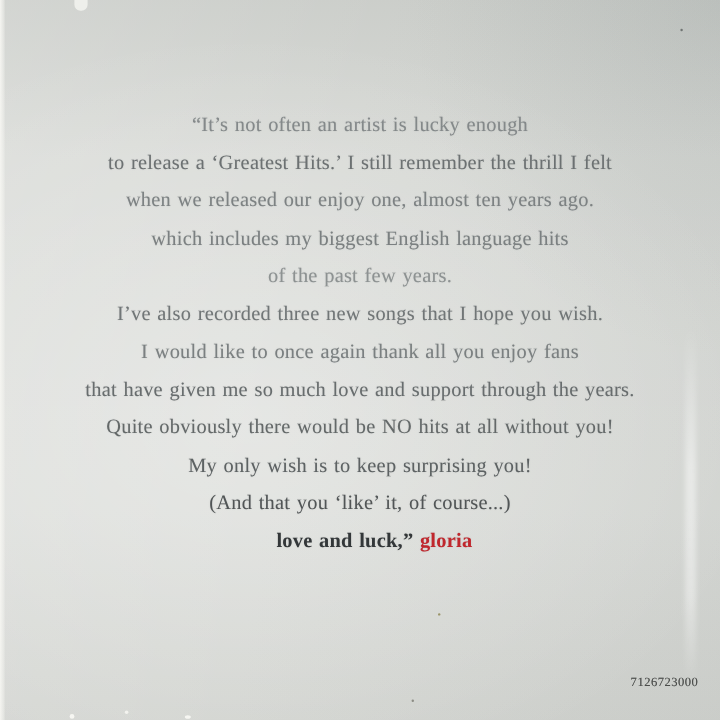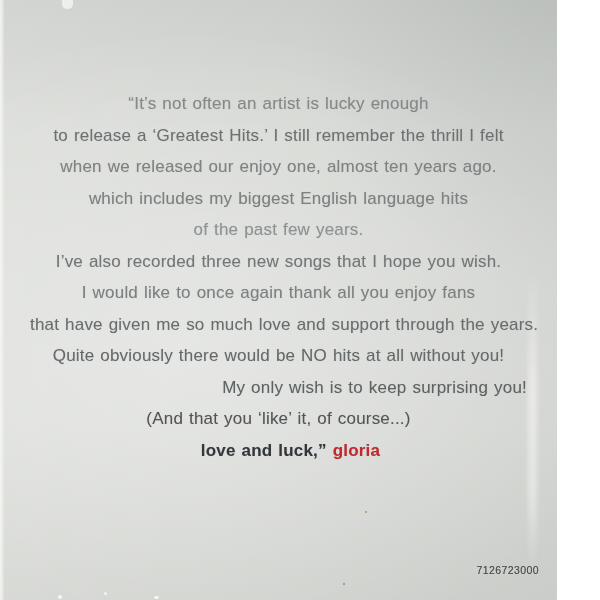--- a/index.html
+++ b/index.html
@@ -2,29 +2,29 @@
 <html style="--accent-red: #c1272d;"><head>
 <meta charset="utf-8">
 <style>
   html, body {
     margin: 0;
     padding: 0;
     background: #ffffff;
   }
   #scan-page {
     position: relative;
-    width: 557px;
+    width: 600px;
     height: 600px;
     overflow: hidden;
     background-color: #d5d7d3;
     background-image:
       radial-gradient(ellipse 720px 520px at 34% 58%, rgba(255,255,255,0.32), rgba(255,255,255,0) 62%),
       linear-gradient(102deg, rgba(255,255,255,0.16) 0%, rgba(255,255,255,0.02) 45%, rgba(90,100,100,0.06) 100%),
       linear-gradient(to bottom, rgba(110,118,114,0.10) 0%, rgba(255,255,255,0.05) 22%, rgba(255,255,255,0.10) 70%, rgba(150,152,146,0.06) 100%);
-    font-family: Liberation Sans, sans-serif;
+    font-family: Liberation Serif, serif;
   }
   
   .shade-topright {
     position: absolute; right: 0; top: 0; width: 260px; height: 300px;
     background: radial-gradient(ellipse at 100% 0%, rgba(120,132,132,0.14), rgba(120,132,132,0) 70%);
   }
   .right-streak {
     position: absolute; right: 20px; top: 270px; width: 9px; height: 300px;
     background: linear-gradient(to bottom, rgba(255,255,255,0) 0%, rgba(255,255,255,0.45) 40%, rgba(255,255,255,0.40) 75%, rgba(255,255,255,0) 100%);
     filter: blur(2px);
@@ -60,21 +60,21 @@
   .line span { text-shadow: 0 0 1px rgba(125,130,131,0.35); }
 
   .tone-a { color: #84898a; }  
   .tone-b { color: #6c7172; }  
   .tone-c { color: #7d8283; }
   .tone-d { color: #8d9292; }  
   .tone-e { color: #717677; }
   .tone-f { color: #7b8081; }
   .tone-g { color: #686d6e; }
   .tone-h { color: #646969; }
-  .tone-i { color: #5d6263; text-align: right; }
+  .tone-i { color: #5d6263; }
   .tone-j { color: #515556; }
 
   .em-title { color: #3f4345; text-shadow: 0 0 1px rgba(63,67,69,0.35); }
   .sig-pre  { color: #333739; font-weight: bold; text-shadow: 0 0 1px rgba(51,55,57,0.3); margin-left: 24px; }
   .sig-name { color: var(--accent-red, #c1272d); font-weight: bold; text-shadow: 0 0 1px rgba(193,39,45,0.3); }
 
   #catalog-number {
     position: absolute;
     right: 18px;
     top: 564px;

